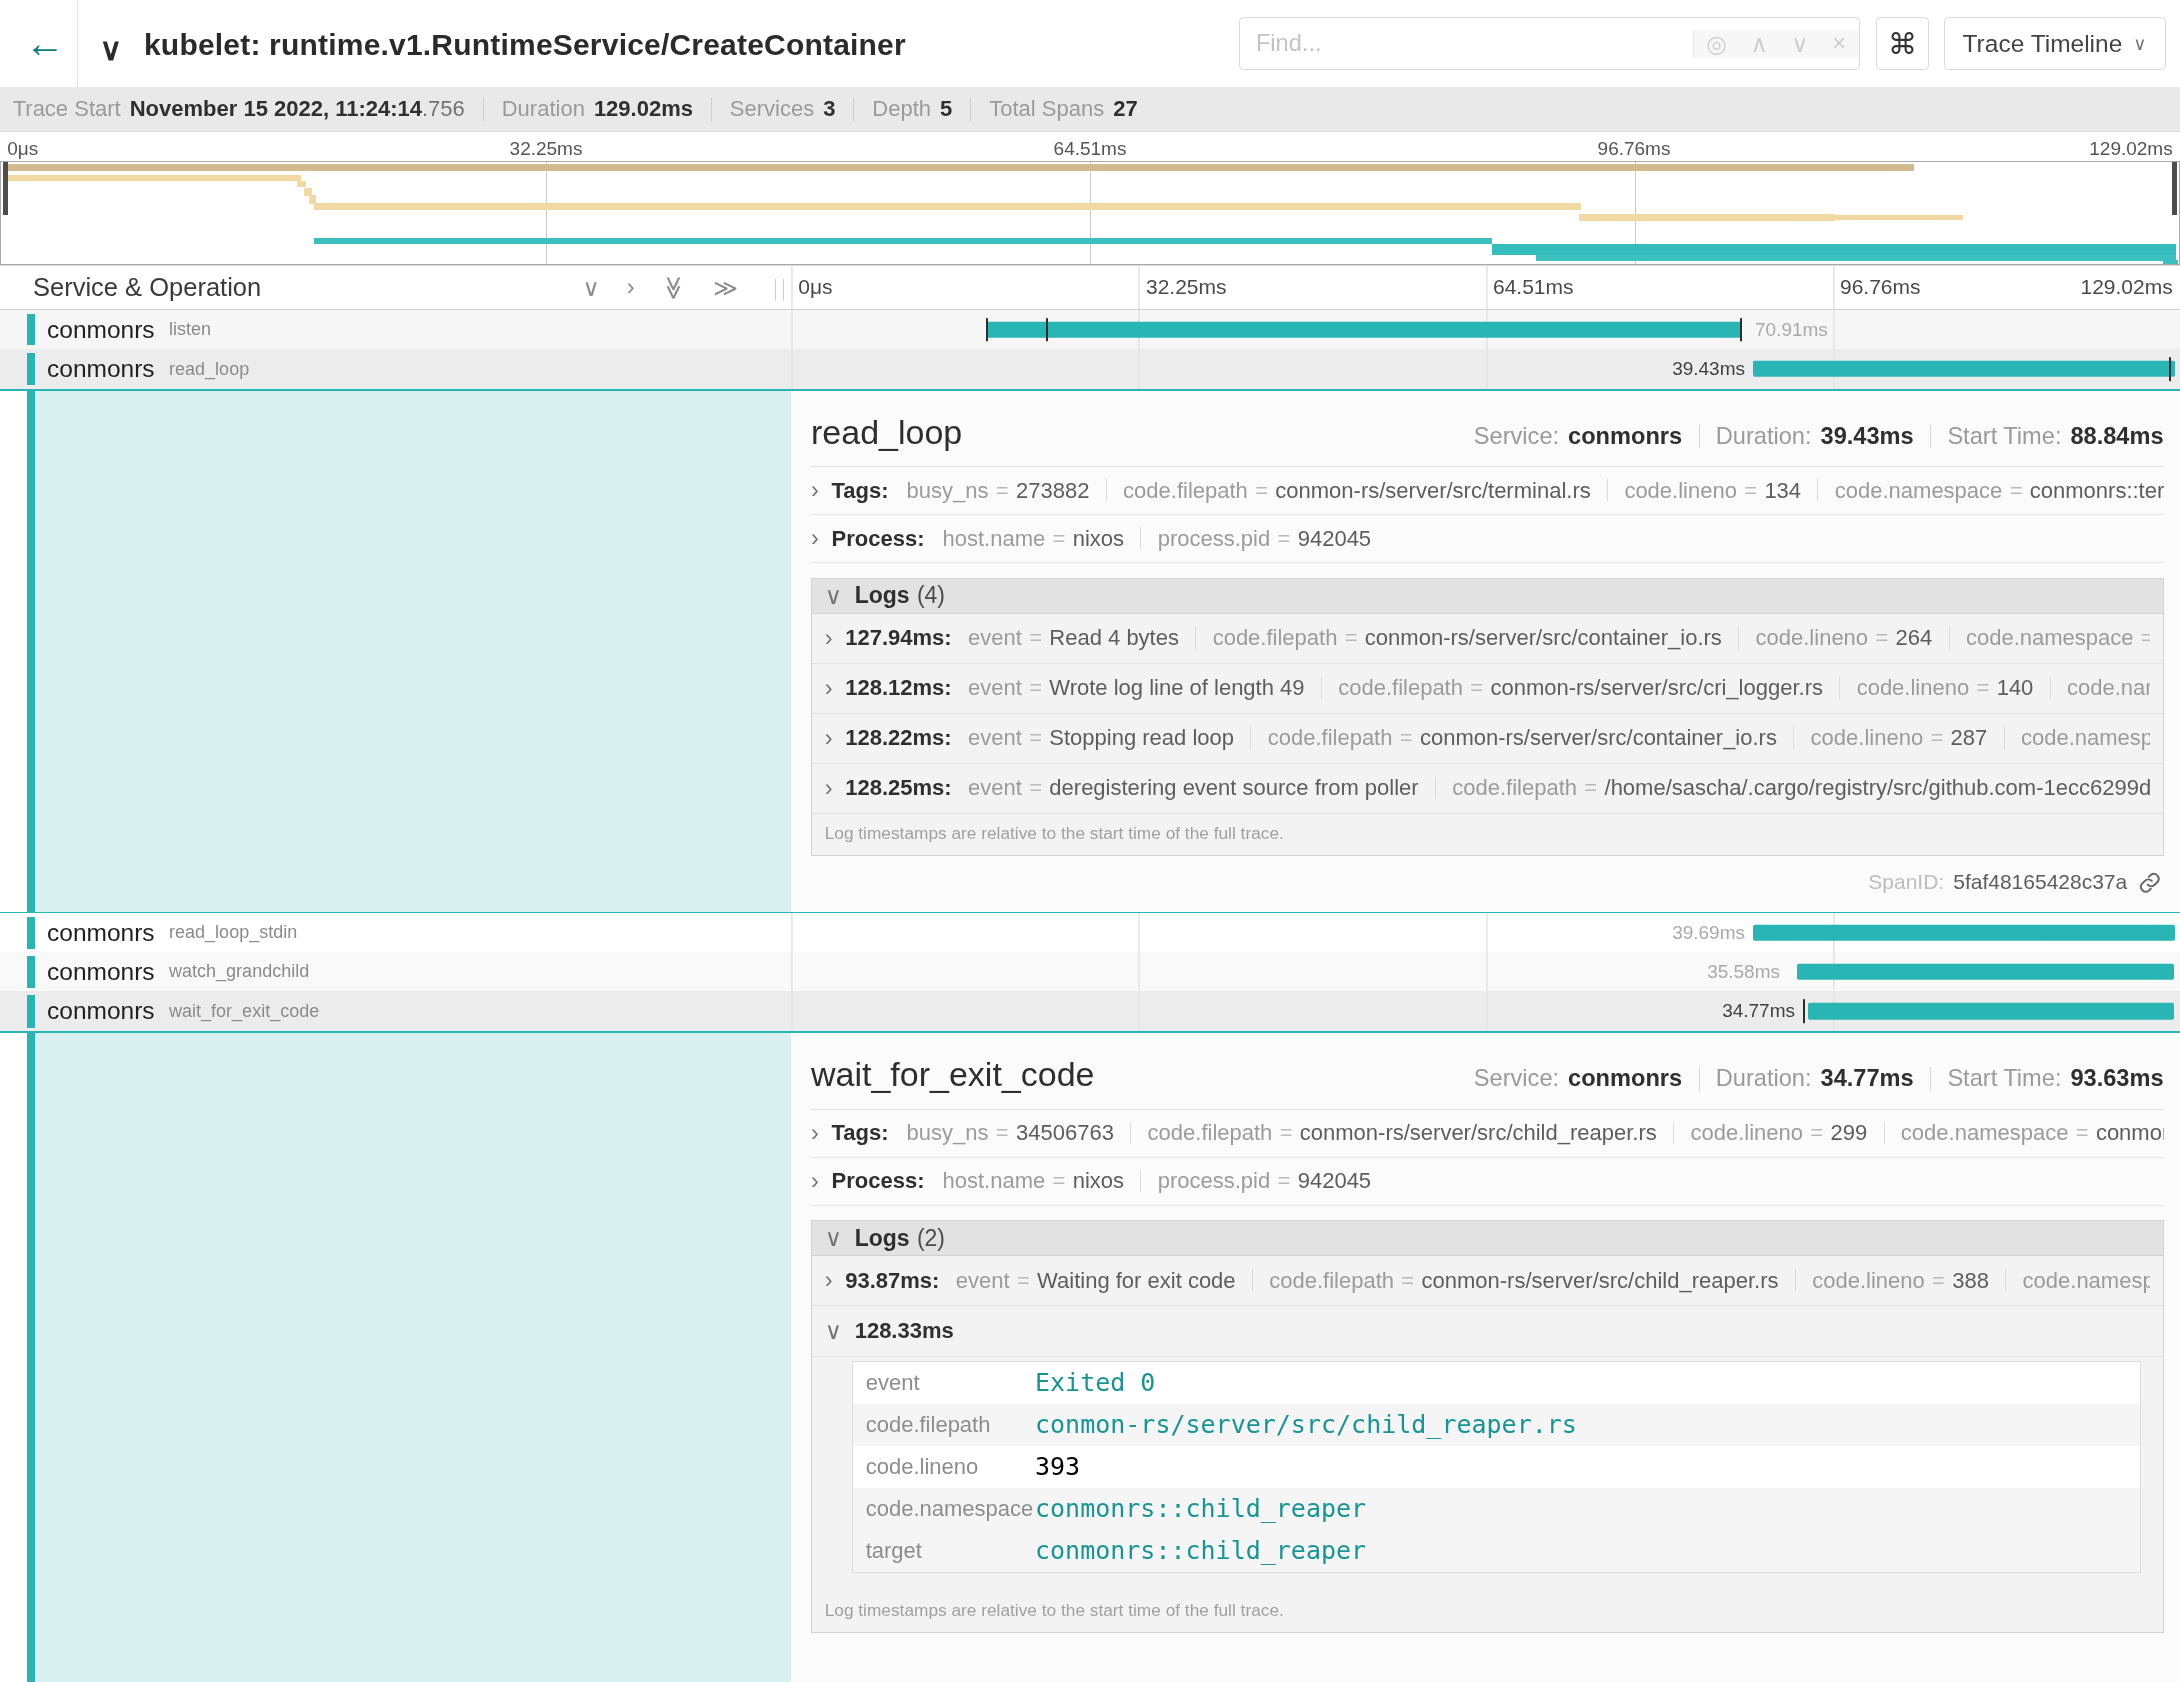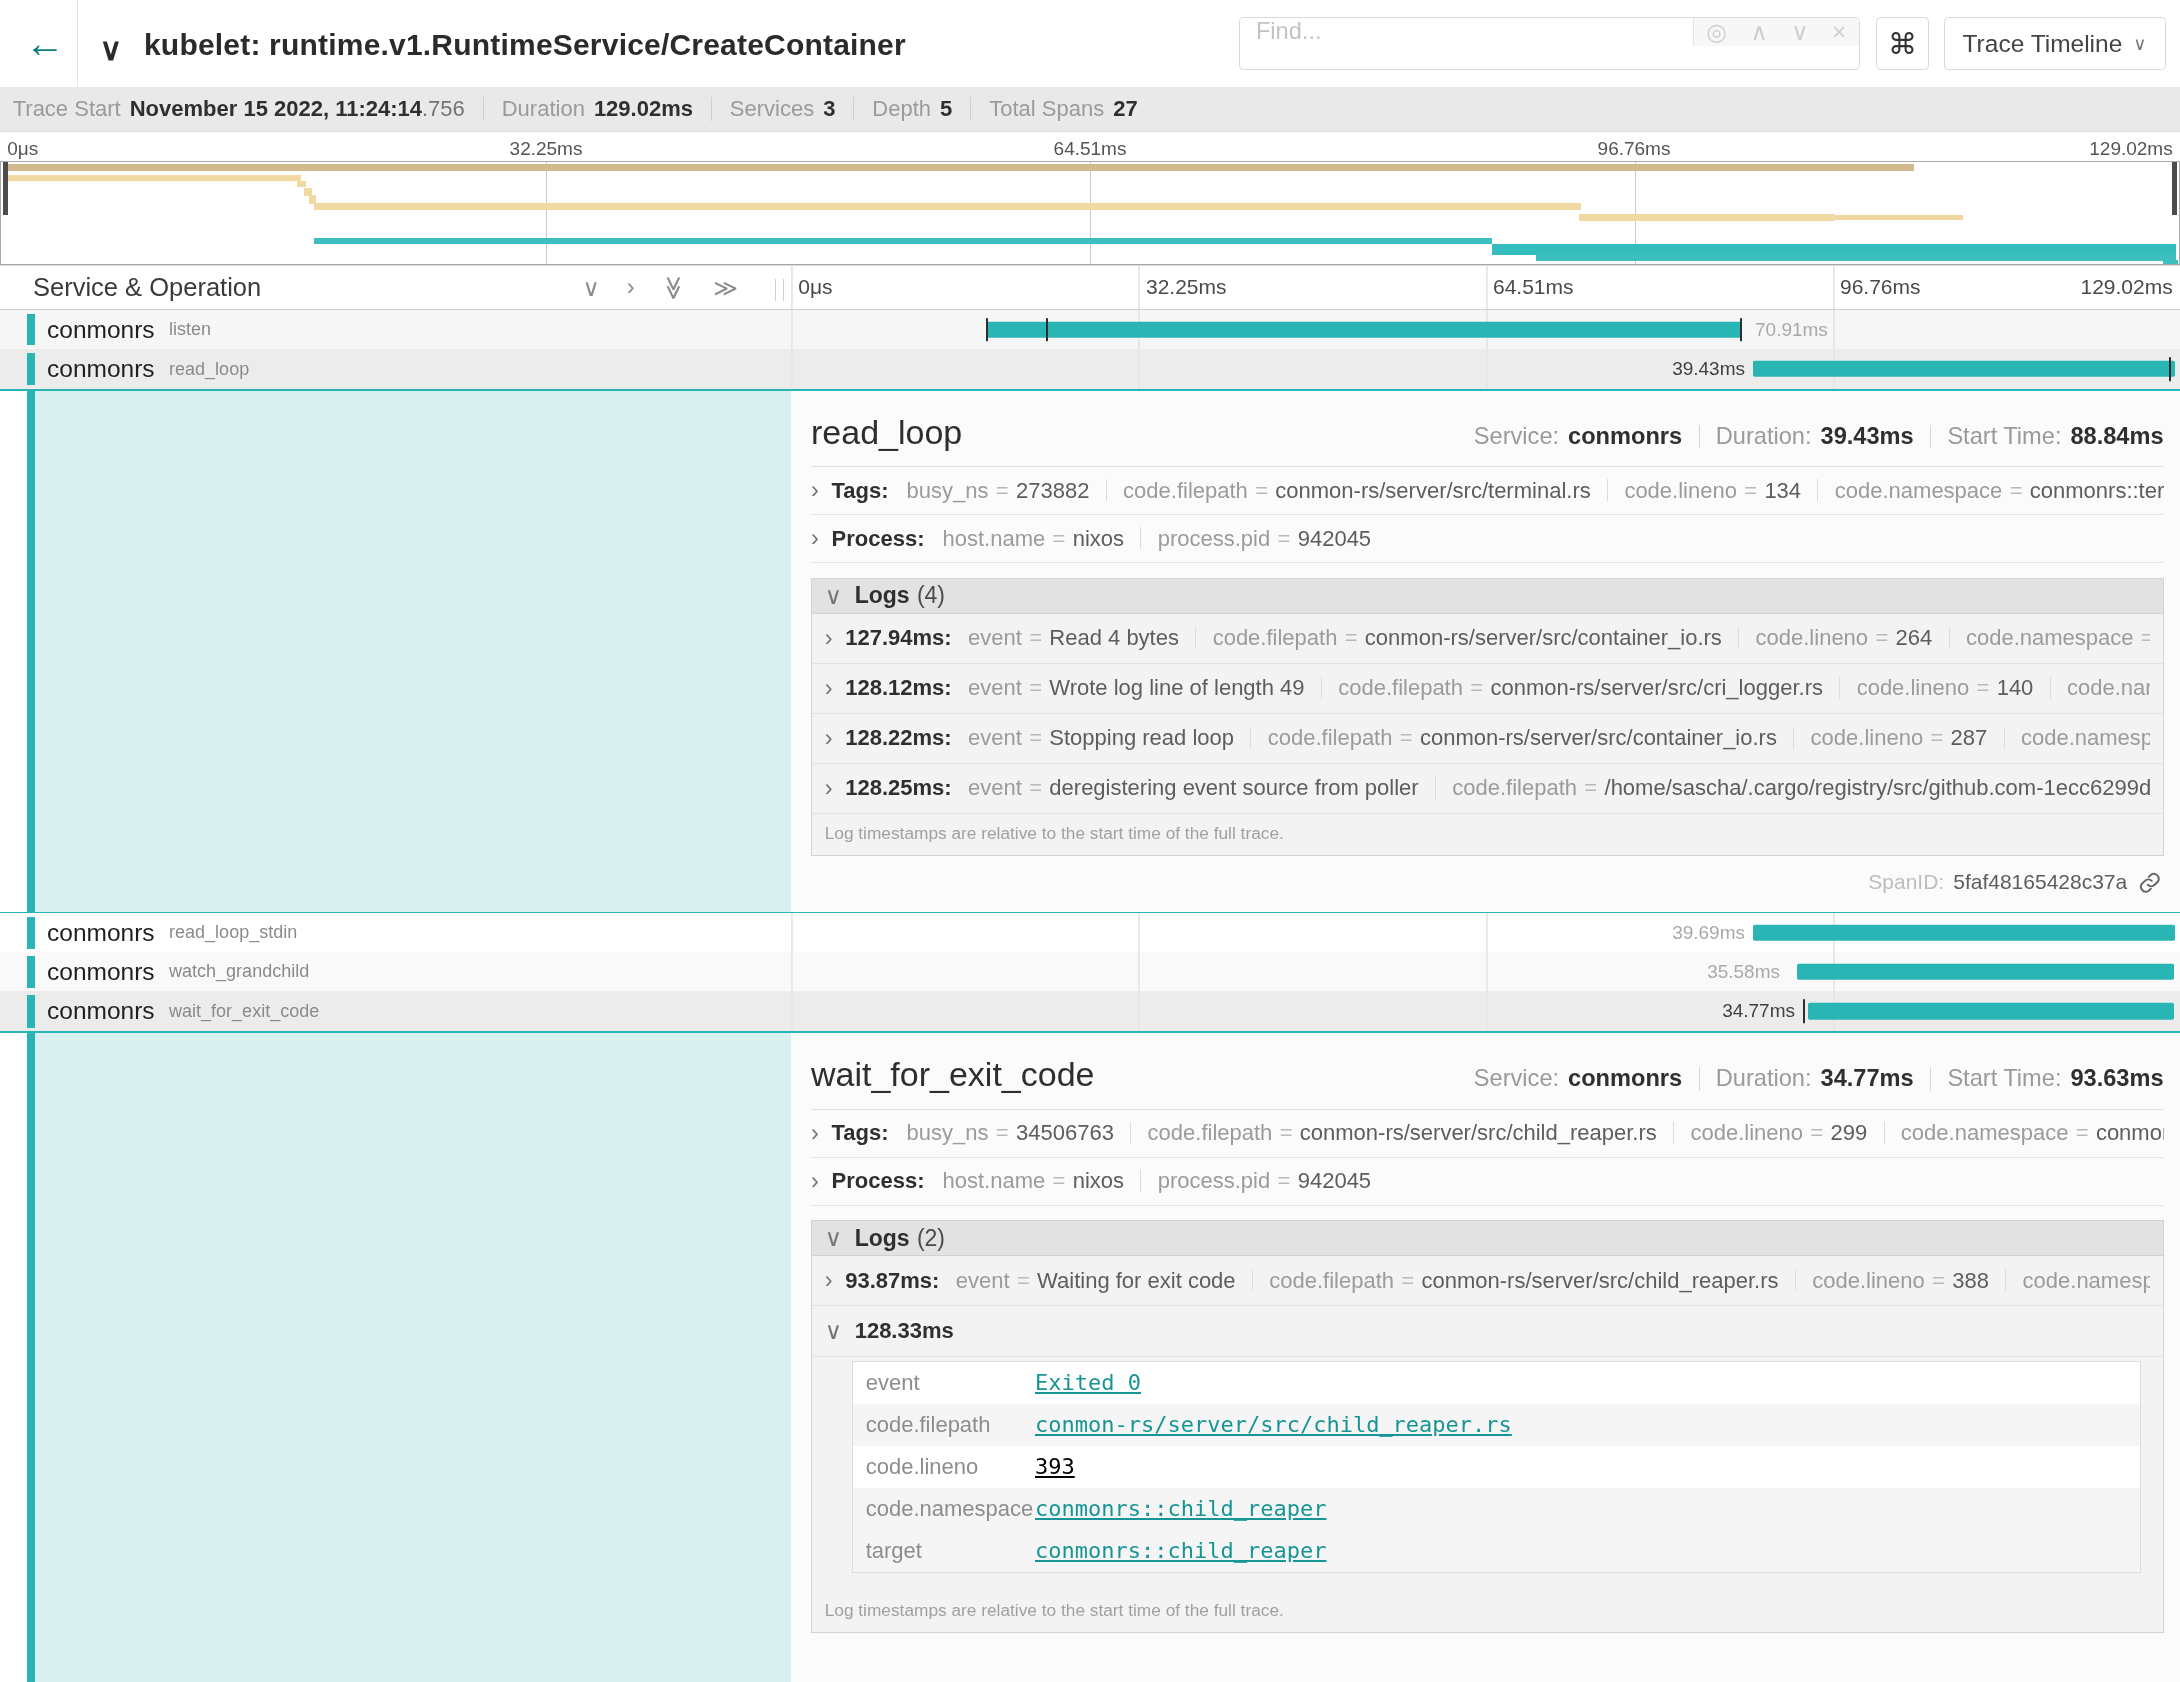--- a/index.html
+++ b/index.html
@@ -9,21 +9,21 @@
 
   
   .topbar { height:87px; display:flex; align-items:center; background:#fff; padding:0 9px 0 12.7px; }
   .back-btn { width:64px; height:87px; border:none; background:#fff; font-size:40px; color:#0a7e7e; cursor:pointer; }
   .tb-divider { width:0.9px; height:87px; background:#e4e4e4; }
   .collapse-btn { border:none; background:#fff; font-size:31px; font-weight:bold; color:#2b2b2b; padding:12.7px 9px 0 22px; cursor:pointer; }
   .tb-titles { margin-left:12.7px; padding-top:3.6px; }
   .tb-title { font-size:30px; font-weight:700; color:#2b2b2b; letter-spacing:0.2px; }
   .tb-sub { font-size:24.5px; color:#9f9f9f; margin-top:1.8px; }
   .tb-spacer { flex:1; }
-  .find-group { display:flex; align-items:flex-start; height:53px; border:0.9px solid #d9d9d9; border-radius:4.5px; overflow:hidden; background:#fff; }
+  .find-group { display:flex; align-items:center; height:53px; border:0.9px solid #d9d9d9; border-radius:4.5px; overflow:hidden; background:#fff; }
   .find-input { width:453px; border:none; outline:none; padding:0 16.4px; font-size:23.6px; color:#444; font-family:"Liberation Sans",sans-serif; }
   .find-input::placeholder { color:#c3c3c3; }
   .find-tools { display:flex; align-items:center; background:#f7f7f7; border-left:0.9px solid #e3e3e3; padding:0 12.7px; gap:23.6px; }
   .ft-icon { font-size:23.6px; color:#cfcfcf; cursor:pointer; }
   .kbd-btn { margin-left:16.4px; width:53px; height:53px; border:0.9px solid #d9d9d9; border-radius:4.5px; background:#fff; font-size:29px; color:#333; cursor:pointer; }
   .view-btn { margin-left:14.5px; margin-right:5.5px; height:53px; border:0.9px solid #d9d9d9; border-radius:4.5px; background:#fff; font-size:24.5px; color:#444; padding:0 18px; cursor:pointer; display:flex; align-items:center; gap:11px; }
   .view-caret { font-size:18px; color:#777; }
 
   
   .summary { height:45px; background:#e9e9e9; border-bottom:0.9px solid #ddd; display:flex; align-items:center; padding:0 12.7px; font-size:22px; color:#9a9a9a; }
@@ -94,21 +94,21 @@
   .logs-title { font-weight:700; font-size:23px; color:#2f2f2f; margin-right:7.3px; }
   .logs-count { font-size:23px; color:#4a4a4a; }
   .log-row { display:flex; align-items:center; border-bottom:0.9px solid #e3e3e3; padding:11px 12.7px; font-size:22px; white-space:nowrap; overflow:hidden; cursor:pointer; }
   .log-time { font-weight:700; color:#2f2f2f; margin-right:16.4px; }
   .log-fields { white-space:nowrap; overflow:hidden; }
   .logs-foot { font-size:17.3px; color:#a0a0a0; padding:9px 12.7px 11px; }
   .log-table { margin:3.6px 22px 18px 40px; background:#fff; border:0.9px solid #ddd; }
   .lt-row { display:flex; min-height:42px; align-items:center; font-size:22px; }
   .lt-row.alt { background:#f5f5f5; }
   .lt-key { width:182px; flex:0 0 182px; color:#8d8d8d; padding-left:12.7px; }
-  .lt-val { font-family:"DejaVu Sans Mono", monospace; font-size:22px; color:#179595;text-decoration:underline; }
+  .lt-val { font-family:"DejaVu Sans Mono", monospace; font-size:25px; color:#179595; }
   .lt-val.num { color:#000000; }
   .spanid-row { display:flex; justify-content:flex-end; align-items:center; padding:14.5px 1.8px 5.5px; font-size:21px; }
   .sid-label { color:#bdbdbd; margin-right:9px; }
   .sid-val { color:#5d5d5d; }
   .link-icon { margin-left:11px; cursor:pointer; }
 </style>
 </head>
 <body>
 
 <div class="app">

